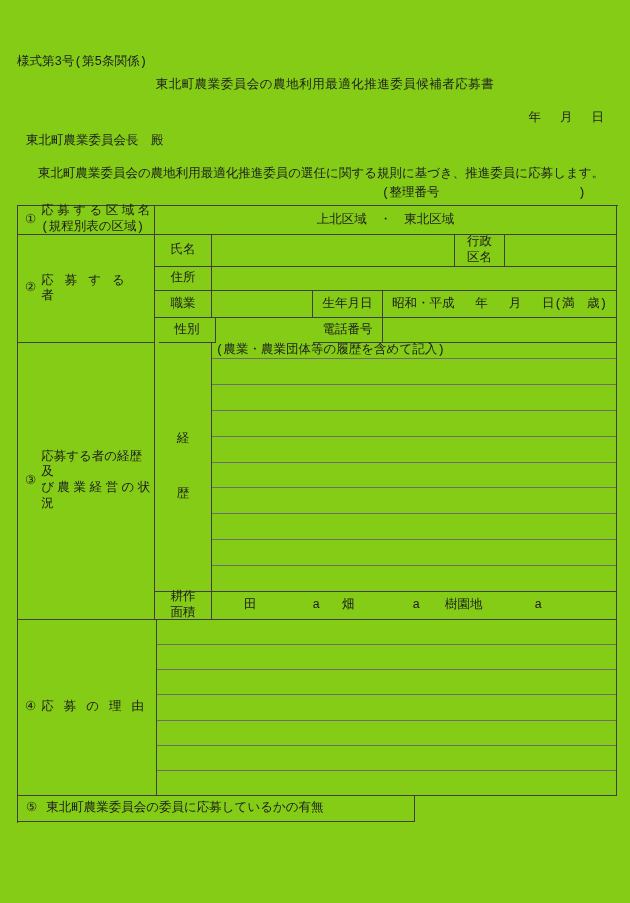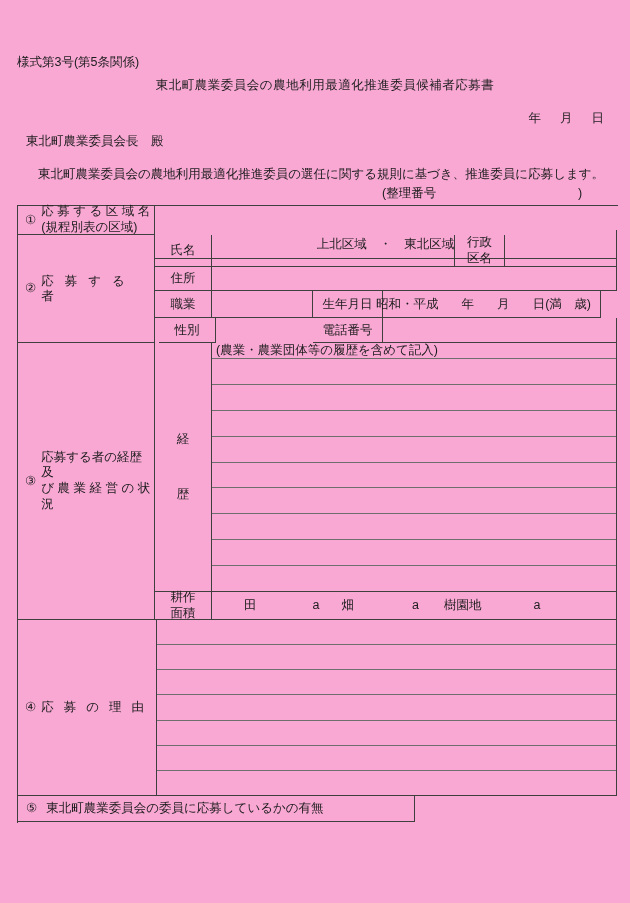--- a/index.html
+++ b/index.html
@@ -1,18 +1,18 @@
 <!DOCTYPE html>
 <html><head>
 <meta charset="utf-8">
 <style>
   html,body{margin:0;padding:0;background:#e8e8e8;}
   .page{
-    position:relative;width:630px;height:903px;margin:0 auto;background:#f9a8d4;
-    font-family:Liberation Sans, sans-serif;
+    position:relative;width:630px;height:903px;margin:0 auto;background:#84cc16;
+    font-family:Liberation Mono, monospace;
     color:#1c1c1c;font-size:12.5px;line-height:1.2;overflow:hidden;
   }
   .abs{position:absolute;}
   
   .form-number{left:17px;top:55px;}
   .doc-title{left:0;top:78px;width:650px;text-align:center;letter-spacing:.5px;}
   .date-line{top:111px;right:26px;display:flex;column-gap:19px;}
   .addressee{left:26px;top:134px;}
   .declaration{left:38px;top:167px;}
   .note-fill{left:20px;top:186px;}
@@ -57,42 +57,42 @@
   <div class="abs refno-open">(整理番号</div>
   <div class="abs refno-close">)</div>
 
   <div class="abs tbl">
 
     <div class="cell seclabel" style="left:0;top:0;width:137px;height:29px;">
       <span>①</span>
       <span class="two-line"><span class="ls3">応募する区域名</span><br>
       <span>(規程別表の区域)</span></span>
     </div>
-    <div class="cell ctr" style="left:137px;top:0;width:462px;height:29px;margin-top:24px;">上北区域　・　東北区域</div>
+    <div class="cell ctr" style="left:137px;top:0;width:462px;height:29px;">上北区域　・　東北区域</div>
 
     <div class="cell seclabel" style="left:0;top:29px;width:137px;height:108px;">
       <span>②</span>
       <span class="ls11">応募する者</span>
     </div>
 
     <div class="cell ctr" style="left:137px;top:29px;width:57px;height:32px;">氏名</div>
     <div class="cell" style="left:194px;top:29px;width:243px;height:32px;"></div>
     <div class="cell ctr two-line" style="left:437px;top:29px;width:50px;height:32px;">
       <span><span>行政</span><br>
       <span>区名</span></span>
     </div>
     <div class="cell" style="left:487px;top:29px;width:112px;height:32px;"></div>
 
     <div class="cell ctr" style="left:137px;top:61px;width:57px;height:24px;">住所</div>
     <div class="cell" style="left:194px;top:61px;width:405px;height:24px;"></div>
 
     <div class="cell ctr" style="left:137px;top:85px;width:57px;height:27px;">職業</div>
     <div class="cell" style="left:194px;top:85px;width:101px;height:27px;"></div>
     <div class="cell ctr" style="left:295px;top:85px;width:70px;height:27px;">生年月日</div>
-    <div class="cell birth-spread" style="left:349px;top:85px;width:234px;height:27px;">
+    <div class="cell birth-spread" style="left:365px;top:85px;width:234px;height:27px;">
       <span>昭和・平成</span>
       <span>年</span>
       <span>月</span>
       <span>日(満　歳)</span>
     </div>
 
     <div class="cell ctr" style="left:141px;top:112px;width:57px;height:25px;">性別</div>
     <div class="cell ctr" style="left:295px;top:112px;width:70px;height:25px;">電話番号</div>
     <div class="cell" style="left:365px;top:112px;width:234px;height:25px;"></div>
 

